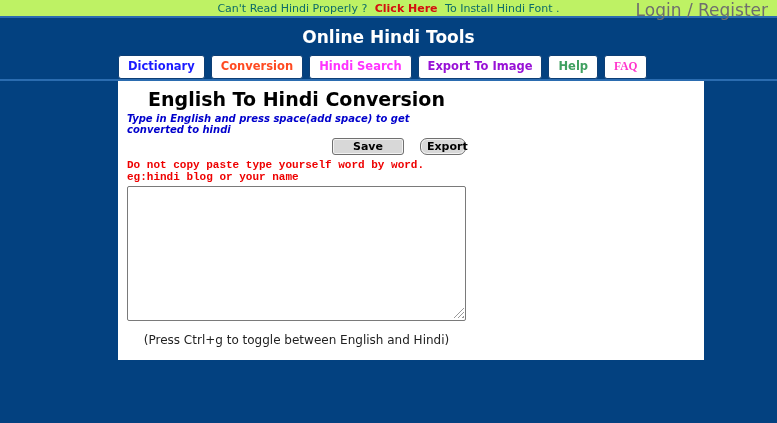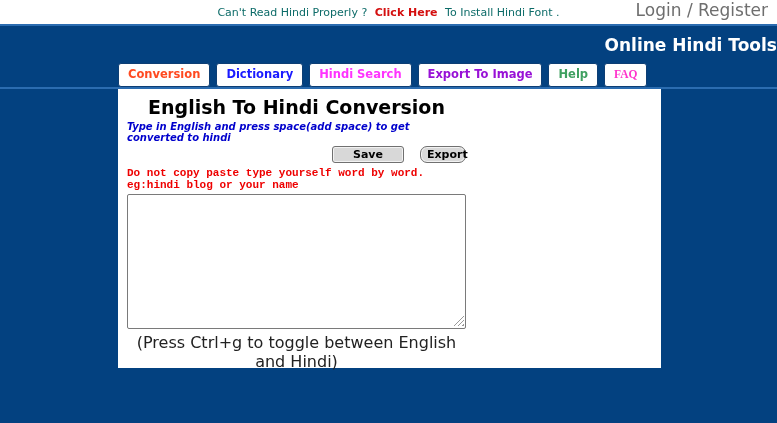--- a/index.html
+++ b/index.html
@@ -5,53 +5,53 @@
   * { box-sizing: border-box; }
   html,body { margin:0; padding:0; }
   body {
     width:777px; height:423px;
     background:#034180;
     font-family:"DejaVu Sans","Liberation Sans",sans-serif;
     overflow:hidden;
   }
   
   .topbar {
-    height:24px; background:#ffffff;
+    height:16px; background:#bef264;
     display:flex; align-items:center; justify-content:center;
     position:relative; font-size:11px;
   }
   .notice { color:#0c6b68; }
   .notice-link { color:#d40f0f; font-weight:bold; margin:0 4px; cursor:pointer; }
   .auth-link {
     position:absolute; right:9px; top:0;
     color:#6e6e6e; font-size:17px; cursor:pointer; text-decoration:none;
   }
   .top-divider { height:2px; background:#2b6cb0; }
 
   
   .site-title {
-    text-align:right; color:#ffffff; font-weight:bold;
+    text-align:center; color:#ffffff; font-weight:bold;
     font-size:17px; padding:9px 0 8px 0;
   }
 
   
   .tabs-row {
     padding-left:118px; display:flex; gap:6px; align-items:flex-end;
     height:24px;
   }
   .tab {
     background:#ffffff; border:1px solid #0d3e74; border-radius:3px;
     font-size:11.5px; font-weight:bold; padding:4px 9px 5px 9px;
     cursor:pointer; white-space:nowrap; line-height:13px;
   }
   .tabs-divider { height:2px; background:#2b6cb0; }
 
   
   .content {
-    margin-left:118px; width:543px; height:279px;
+    margin-left:118px; width:586px; height:279px;
     background:#ffffff; padding-top:6px;
   }
   .col { width:339px; margin-left:9px; }
   .page-heading {
     font-size:19px; font-weight:bold; color:#000;
     text-align:center; margin:1px 0 3px 0;
   }
   .instruction {
     color:#0000cc; font-weight:bold; font-size:10px; margin:0 0 3px 0;font-style:italic;
   }
@@ -75,42 +75,42 @@
     background:#fff; font-family:"DejaVu Sans","Liberation Sans",sans-serif;
     font-size:12px; padding:2px; outline:none;
   }
   .resize-handle {
     position:absolute; right:2px; bottom:3px; width:11px; height:11px;
     background:repeating-linear-gradient(135deg, transparent 0 2px, #9a9a9a 2px 3px);
     clip-path:polygon(100% 0, 100% 100%, 0 100%);
     cursor:nwse-resize;
   }
   .hint {
-    width:339px; text-align:center; font-size:16px; color:#222222;
-    margin-top:4px;
+    width:339px; text-align:center; font-size:12px; color:#222222;
+    margin-top:12px;
   }
 </style>
 </head>
 <body>
 
 <div class="topbar">
   <span class="notice">
     <span>Can't Read Hindi Properly ?</span>
     <span class="notice-link">Click Here</span>
     <span>To Install Hindi Font .</span>
   </span>
   <a class="auth-link">Login / Register</a>
 </div>
 <div class="top-divider"></div>
 
 <div class="site-title">Online Hindi Tools</div>
 
 <div class="tabs-row">
+  <div class="tab" style="color: rgb(26, 26, 255);">Dictionary</div>
   <div class="tab" style="color: rgb(255, 74, 33);">Conversion</div>
-  <div class="tab" style="color: rgb(26, 26, 255);">Dictionary</div>
   <div class="tab" style="color: rgb(255, 51, 255);">Hindi Search</div>
   <div class="tab" style="color: rgb(152, 17, 214);">Export To Image</div>
   <div class="tab" style="color: rgb(63, 160, 96);">Help</div>
   <div class="tab" style="color: rgb(255, 51, 204); font-family: Liberation Serif, serif;">FAQ</div>
 </div>
 <div class="tabs-divider"></div>
 
 <div class="content">
   <div class="col">
     <div class="page-heading">English To Hindi Conversion</div>

